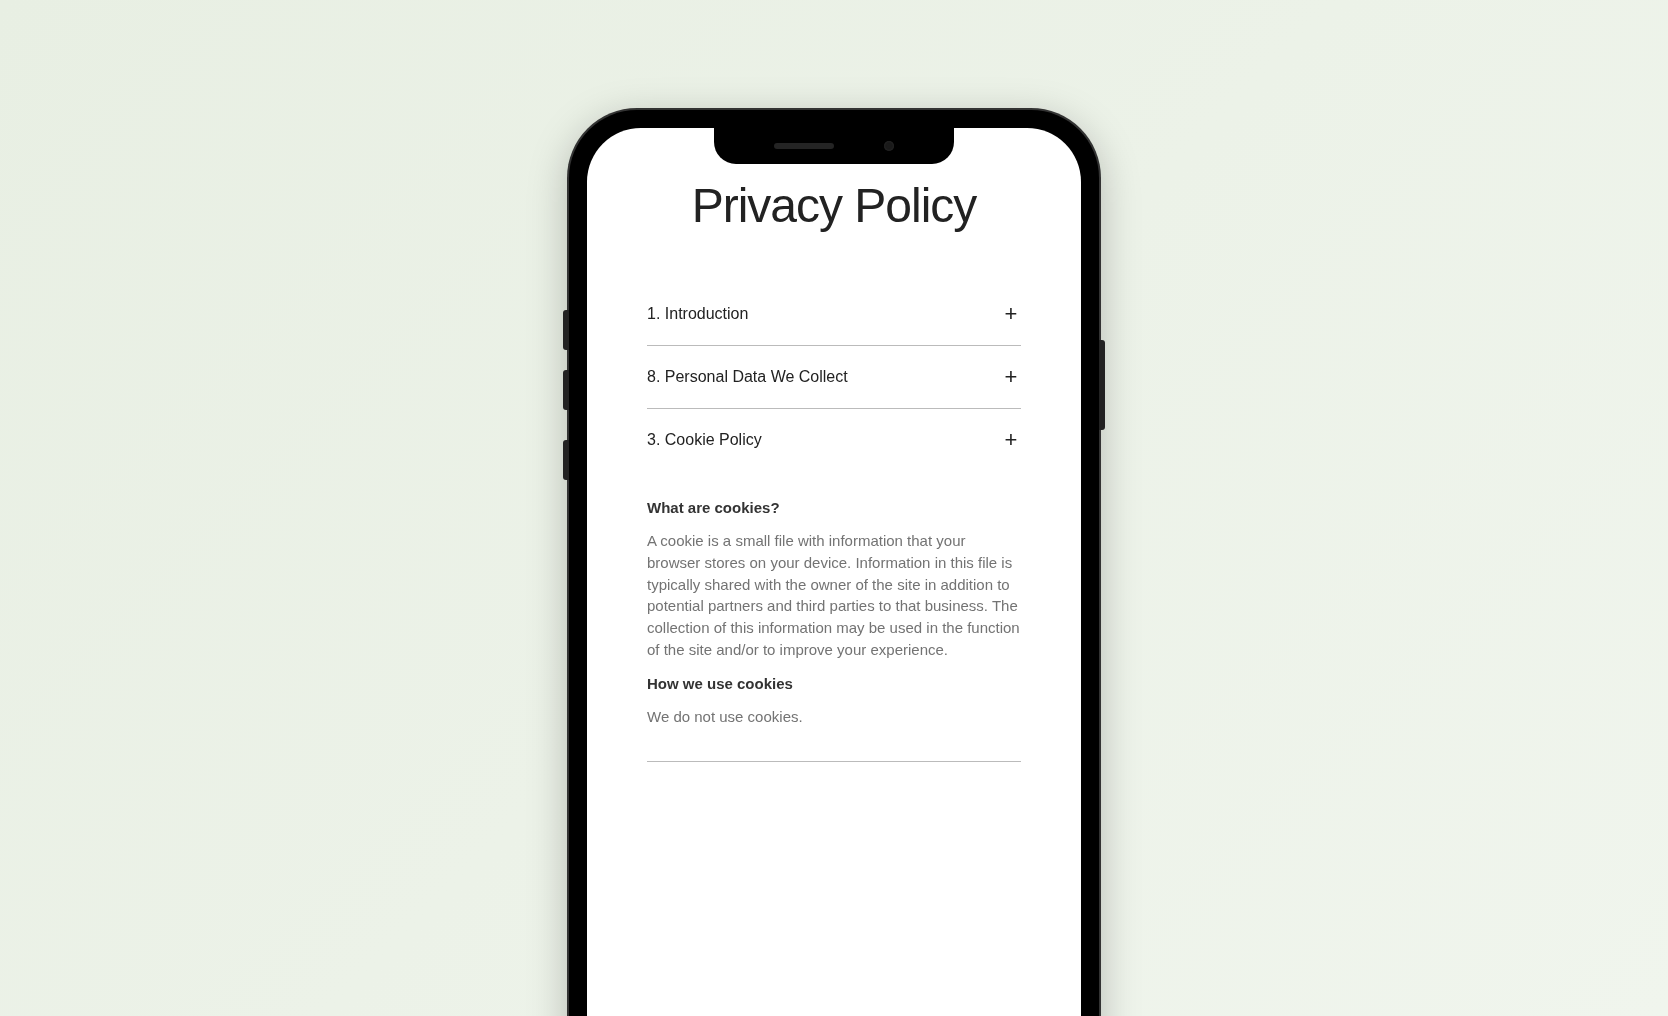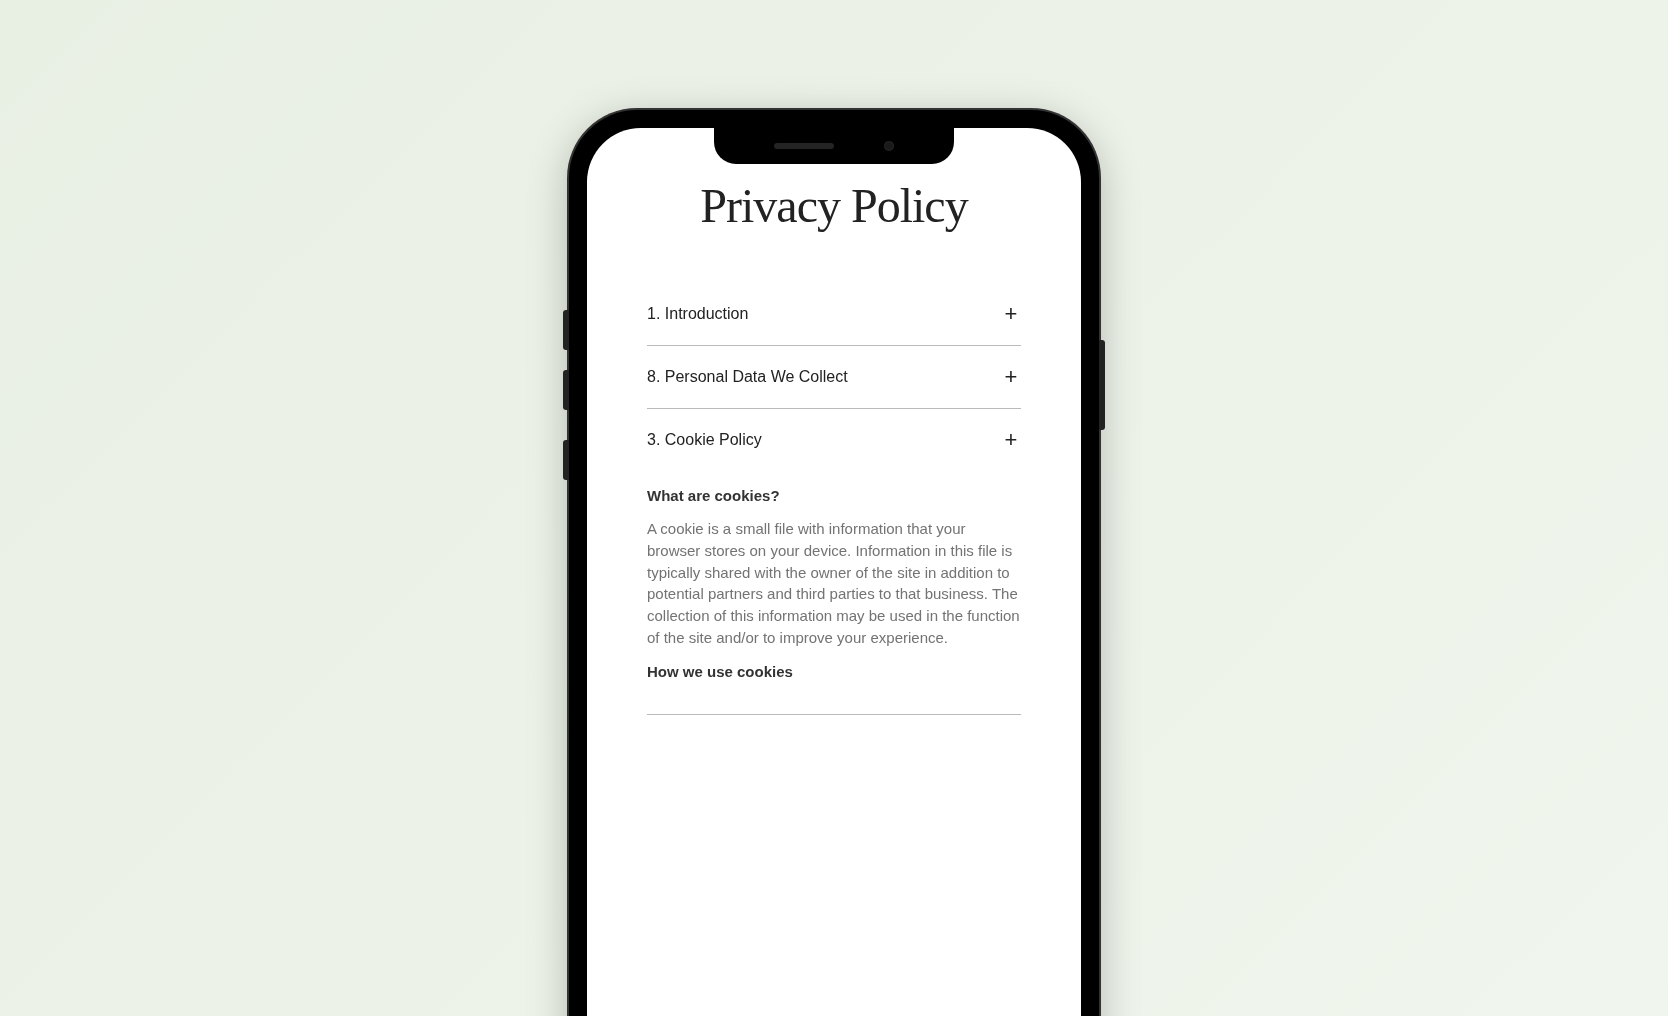--- a/index.html
+++ b/index.html
@@ -113,21 +113,21 @@
     color:#000;
   }
   .bag-icon { width:22px; height:24px; cursor:pointer; }
 
   
   .content {
     padding: 50px 40px 0 40px;
     overflow:hidden;
   }
   .page-title {
-    font-family: Liberation Serif, serif;
+    font-family: Liberation Sans, sans-serif;
     font-size: 48px;
     font-weight: 400;
     color:#222;
     text-align:center;
     margin-bottom: 50px;
     letter-spacing: -1px;
   }
 
   .accordion {
     margin: 0 20px;
@@ -158,21 +158,21 @@
   .acc-body {
     padding: 12px 0 20px 0;
   }
   .acc-body h4 {
     font-size: 15px;
     font-weight: 700;
     color:#333;
     margin-bottom: 14px;
     margin-top: 10px;
   }
-  .acc-body h4:first-child { margin-top:4px; }
+  .acc-body h4:first-child { margin-top:16px; }
   .acc-body p {
     font-size: 15px;
     line-height: 1.45;
     color:#737373;
     margin-bottom: 14px;
   }
 </style>
 </head>
 <body>
 
@@ -208,20 +208,21 @@
 
           <div class="acc-item" style="border-bottom:none;">
             <div class="acc-header">
               <div class="acc-title">3. Cookie Policy</div>
               <div class="acc-plus">+</div>
             </div>
             <div class="acc-body">
               <h4>What are cookies?</h4>
               <p>A cookie is a small file with information that your browser stores on your device. Information in this file is typically shared with the owner of the site in addition to potential partners and third parties to that business. The collection of this information may be used in the function of the site and/or to improve your experience.</p>
               <h4>How we use cookies</h4>
+              <p>We do not use cookies.</p>
             </div>
           </div>
           <div style="border-top:1px solid #bbb;"></div>
 
         </div>
       </div>
 
     </div>
   </div>
 </div>

